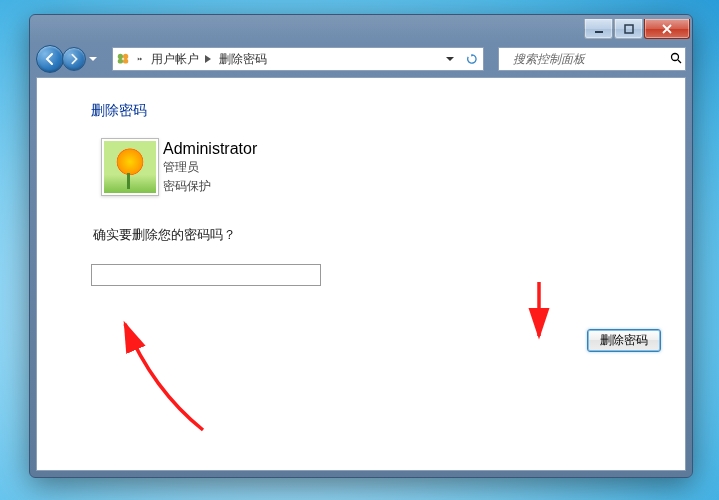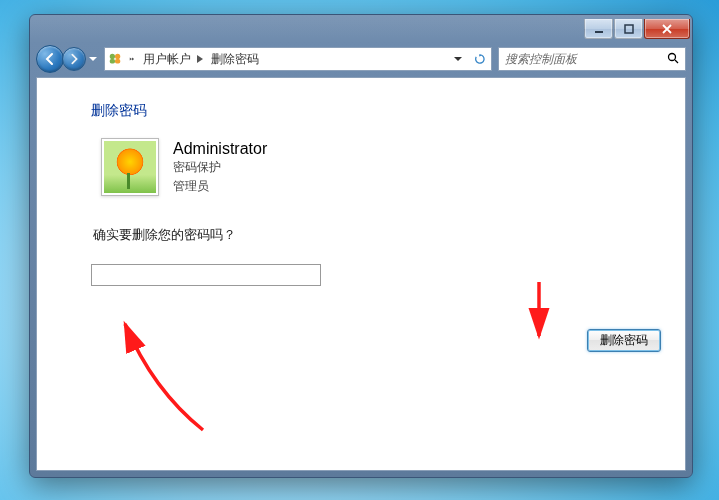--- a/index.html
+++ b/index.html
@@ -39,21 +39,21 @@
     }
     .win-btn.close {
       width: 46px;
       background: linear-gradient(to bottom, #e29b91 0%, #d4604f 50%, #c83a24 51%, #d46a57 100%);
       border-color: #8a2a1a;
     }
     .win-btn svg { width: 10px; height: 10px; }
 
     .navbar {
       height: 32px; margin: 0 6px;
-      display: flex; align-items: center; gap: 4px;
+      display: flex; align-items: center; gap: 12px;
     }
     .nav-arrows { display: flex; align-items: center; gap: 0; }
     .nav-arrow {
       width: 28px; height: 28px; border-radius: 50%;
       background: radial-gradient(circle at 30% 30%, #7fb9e8, #2a77bd 60%, #1a5a99);
       border: 1px solid #1c5487;
       display: flex; align-items: center; justify-content: center;
       box-shadow: inset 0 1px 2px rgba(255,255,255,.5), inset 0 -1px 2px rgba(0,0,0,.3);
       cursor: pointer;
     }
@@ -74,42 +74,42 @@
     .addr-sep { width: 14px; height:100%; display:flex; align-items:center; justify-content:center; cursor:pointer;}
     .addr-sep svg { width:6px; height:8px; fill:#555; }
     .addr-flex { flex:1; }
     .addr-right { display:flex; align-items:center; }
     .addr-btn { width:22px; height:22px; display:flex; align-items:center; justify-content:center; cursor:pointer;}
     .addr-btn svg { width:10px; height:10px; fill:#4a6; }
     .addr-dd svg { fill:#333; width:8px; height:8px;}
 
     .search-box {
       width: 188px; height: 24px; background:#fff; border:1px solid #8a9fb8;
-      display:flex; align-items:center; padding: 0 6px;
+      display:flex; align-items:center; padding: 0 14px;
       margin-left: 2px;
     }
     .search-box input {
       flex:1; border:none; outline:none; font-size:12px; color:#333;
       font-style: italic;
     }
     .search-box input::placeholder { color:#6a6a6a; font-style: italic; }
     .search-ico svg { width:12px; height:12px; fill:#5d758f; }
 
     .content {
       flex:1; margin: 2px 6px 6px 6px;
       background:#fff;
       border:1px solid #8a9fb8;
       position: relative;
       overflow: hidden;
     }
 
     .pane { padding: 24px 54px 0 54px; }
     .page-title { color:#003399; font-size: 14px; font-weight: normal; margin-bottom: 18px; }
 
-    .user-block { display:flex; gap: 14px; margin-left: 10px; margin-bottom: 30px; }
+    .user-block { display:flex; gap: 4px; margin-left: 10px; margin-bottom: 30px; }
     .avatar-frame {
       width: 58px; height: 58px; padding:2px;
       border:1px solid #bbb; background:#fff;
       box-shadow: 0 1px 3px rgba(0,0,0,.15);
     }
     .avatar-img {
       width:100%; height:100%;
       background:
         radial-gradient(ellipse 20px 20px at 50% 40%, #ffd400 0%, #ff9a00 60%, #ff6a00 65%, rgba(0,0,0,0) 68%),
         linear-gradient(to bottom, #c4e88c 65%, #7fc24a 100%);
@@ -250,22 +250,22 @@
   <div class="content">
     <div class="pane">
       <h1 class="page-title">删除密码</h1>
 
       <div class="user-block">
         <div class="avatar-frame">
           <div class="avatar-img"></div>
         </div>
         <div class="user-texts">
           <div class="user-name">Administrator</div>
+          <div class="user-line">管理员</div>
           <div class="user-line">密码保护</div>
-          <div class="user-line">管理员</div>
         </div>
       </div>
 
       <div class="prompt">确实要删除您的密码吗？</div>
 
       <input class="pw-input" type="password" value="" style="">
     </div>
 
     <div class="btn-row">
       <button class="btn7 default">删除密码</button>

